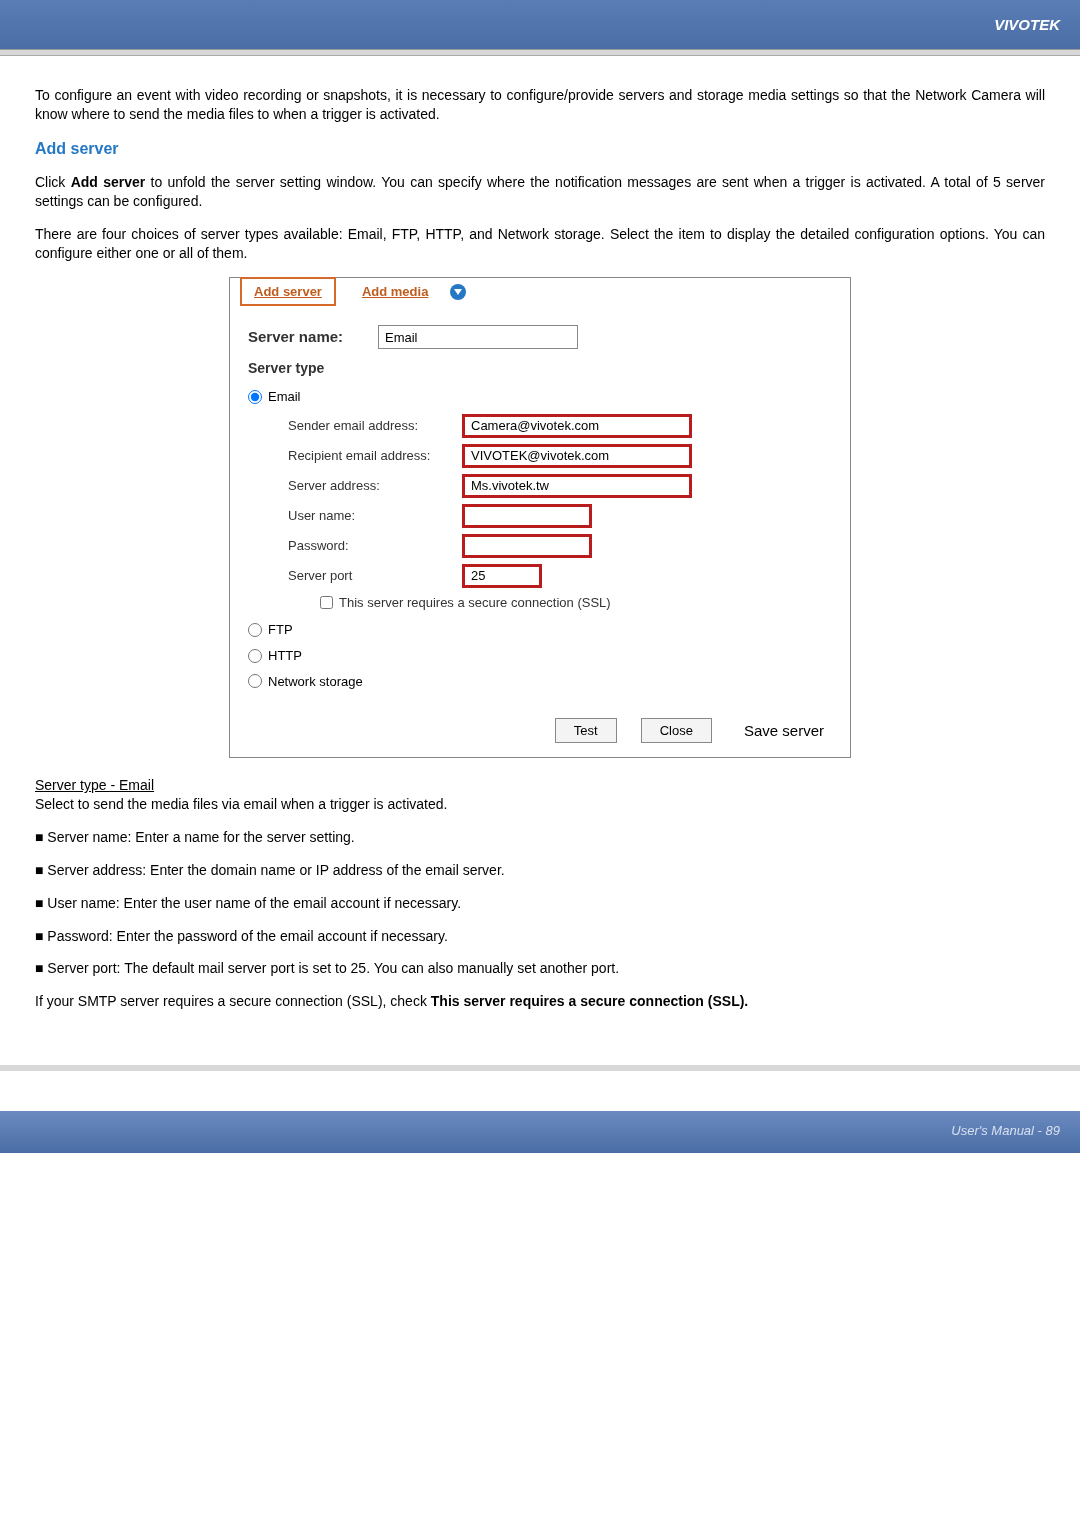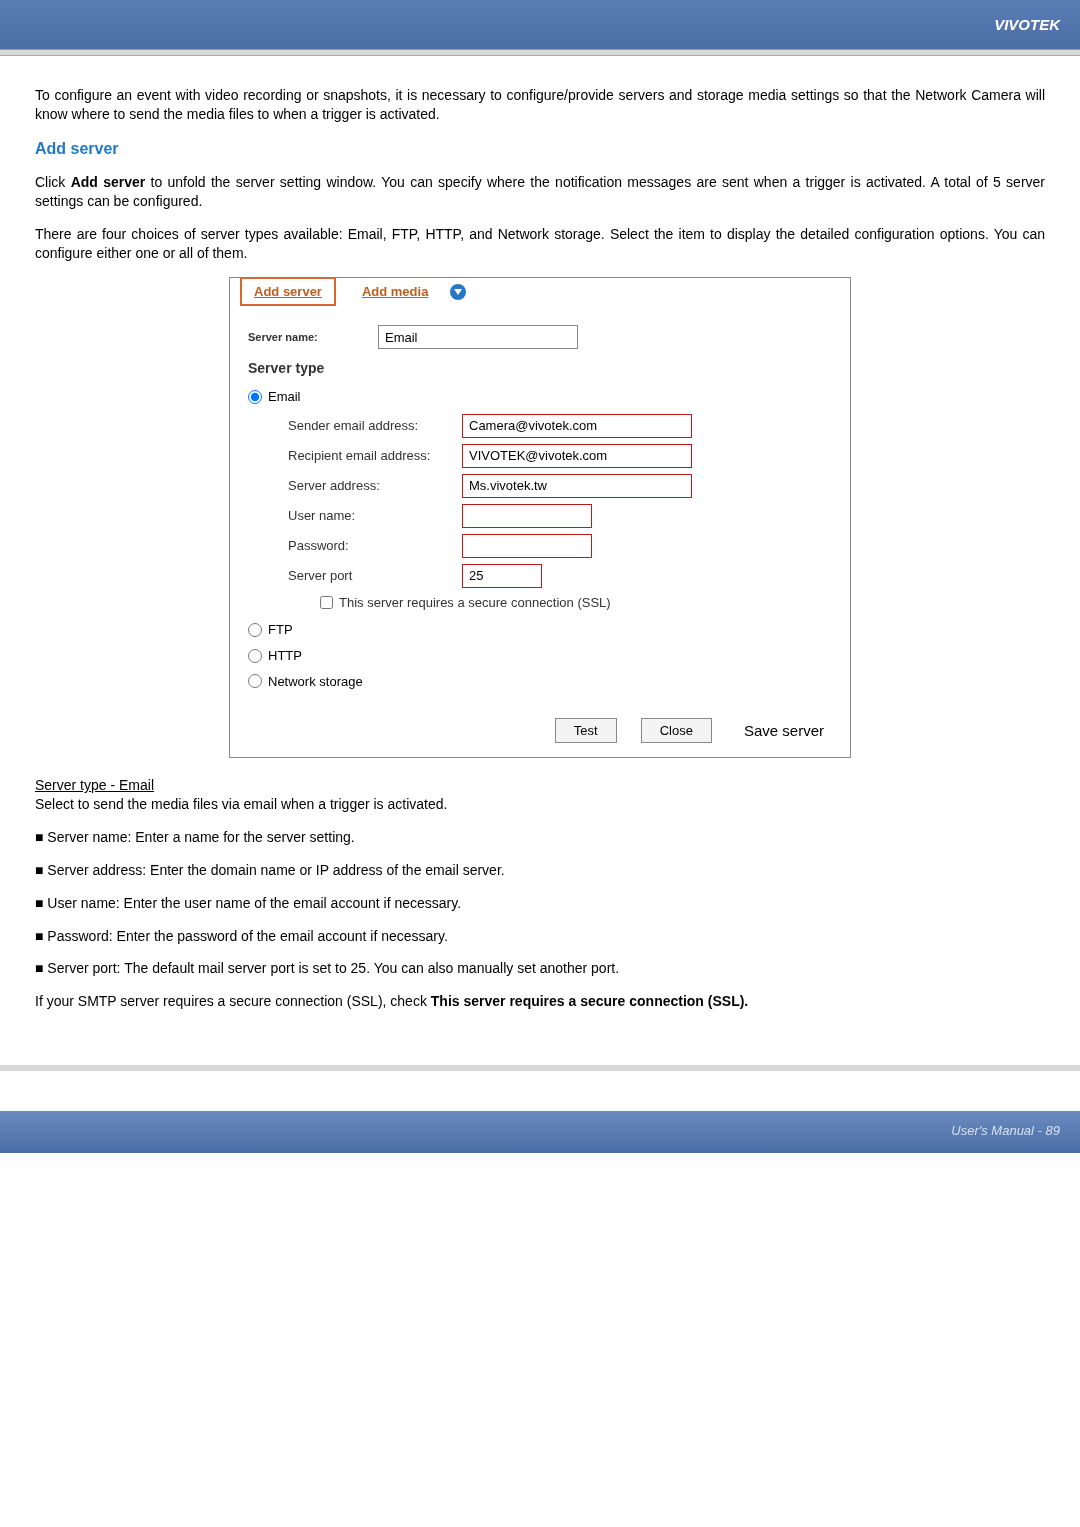--- a/index.html
+++ b/index.html
@@ -13,29 +13,29 @@
     .bold { font-weight: bold; }
     .underline { text-decoration: underline; }
     .ui-box { width: 622px; margin: 6px auto 18px auto; border: 1px solid #888; background: #fff; position: relative; }
     .tabs-row { display: flex; gap: 22px; padding: 0 10px; position: relative; top: -1px; }
     .tab { border: 2px solid #d66a2b; color: #bf5d1e; font-weight: bold; font-size: 13px; text-decoration: underline; padding: 4px 12px; background: #fff; }
     .tab-inactive { border: none; color: #bf5d1e; font-weight: bold; font-size: 13px; text-decoration: underline; padding: 6px 4px; display: flex; align-items: center; gap: 22px; }
     .arrow-icon { width: 16px; height: 16px; background: #2478c5; border-radius: 50%; display: inline-flex; align-items: center; justify-content: center; }
     .arrow-icon::after { content: ""; border-left: 4px solid transparent; border-right: 4px solid transparent; border-top: 6px solid #fff; }
     .form-body { padding: 18px 18px 12px 18px; }
     .form-row { display: flex; align-items: center; margin-bottom: 10px; }
-    .form-row .lbl { width: 130px; font-weight: bold; font-size: 11px; color: #333; }
+    .form-row .lbl { width: 130px; font-weight: bold; font-size: 15px; color: #333; }
     .text-input { border: 1px solid #888; height: 24px; padding: 2px 6px; font-size: 13px; }
     .server-type-title { font-weight: bold; font-size: 14px; margin-bottom: 10px; color: #333; margin-top: 10px; }
     .radio-row { display: flex; align-items: center; gap: 6px; margin-bottom: 8px; font-size: 13px; }
     .radio-row input[type=radio] { width: 14px; height: 14px; }
     .indent-fields { margin-left: 24px; }
     .field-row { display: flex; align-items: center; margin-bottom: 6px; }
     .field-lbl { width: 190px; font-size: 13px; color: #333; padding-left: 16px; }
-    .field-input { border: 1px solid #b91c1c; height: 24px; width: 230px; padding: 2px 6px; font-size: 13px; }
+    .field-input { border: 3px solid #b91c1c; height: 24px; width: 230px; padding: 2px 6px; font-size: 13px; }
     .port-input { width: 80px; }
     .checkbox-row { display: flex; align-items: center; gap: 6px; font-size: 13px; margin: 4px 0 10px 48px; color: #333; }
     .buttons-row { display: flex; justify-content: flex-end; gap: 24px; padding: 8px 18px 14px; align-items: center; }
     .btn { border: 1px solid #888; background: #f4f4f4; padding: 4px 18px; font-size: 13px; cursor: pointer; }
     .btn-save { border: none; background: none; padding: 4px 8px; font-size: 15px; color: #000000; cursor: pointer; }
     .bullets { margin: 6px 0 14px 0; }
     .bullets li { list-style: none; margin-bottom: 14px; }
     .bullets li::before { content: "■ "; }
     .footer-bar { background: linear-gradient(to bottom, #6b8bc0 0%, #4a6da5 100%); height: 42px; position: relative; margin-top: 40px; }
     .footer-text { position: absolute; right: 20px; top: 12px; color: #d6e0f0; font-style: italic; font-size: 13px; }

